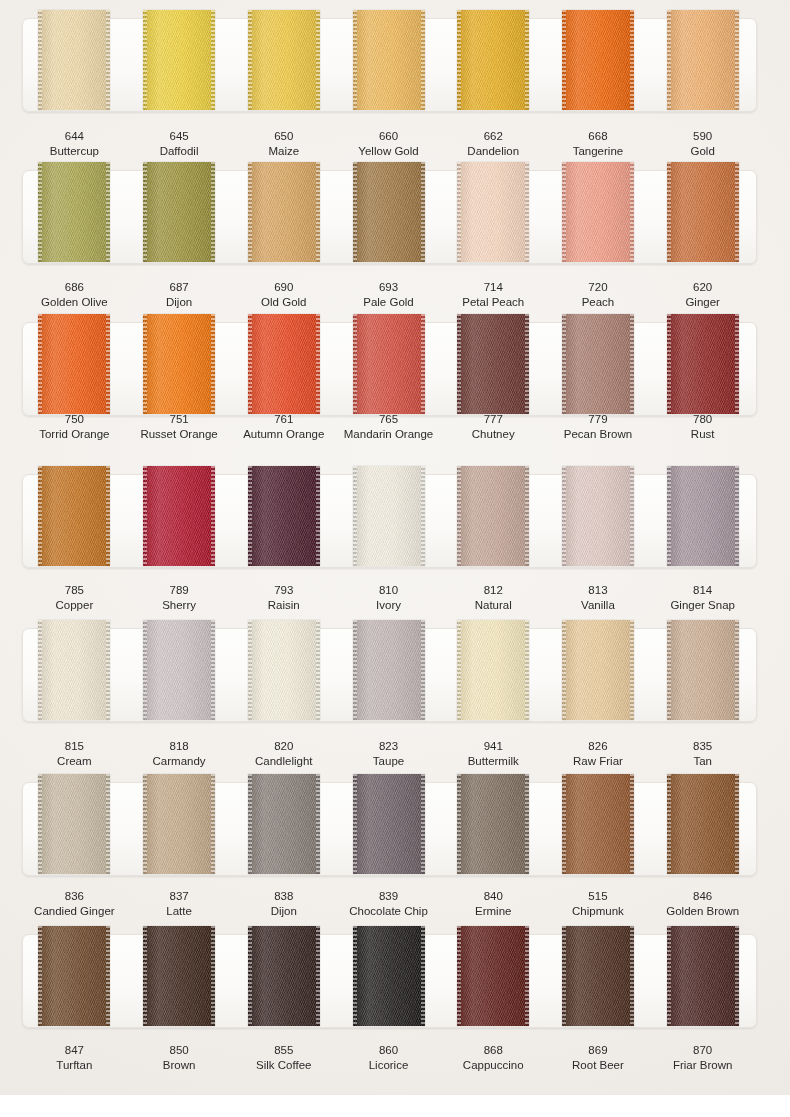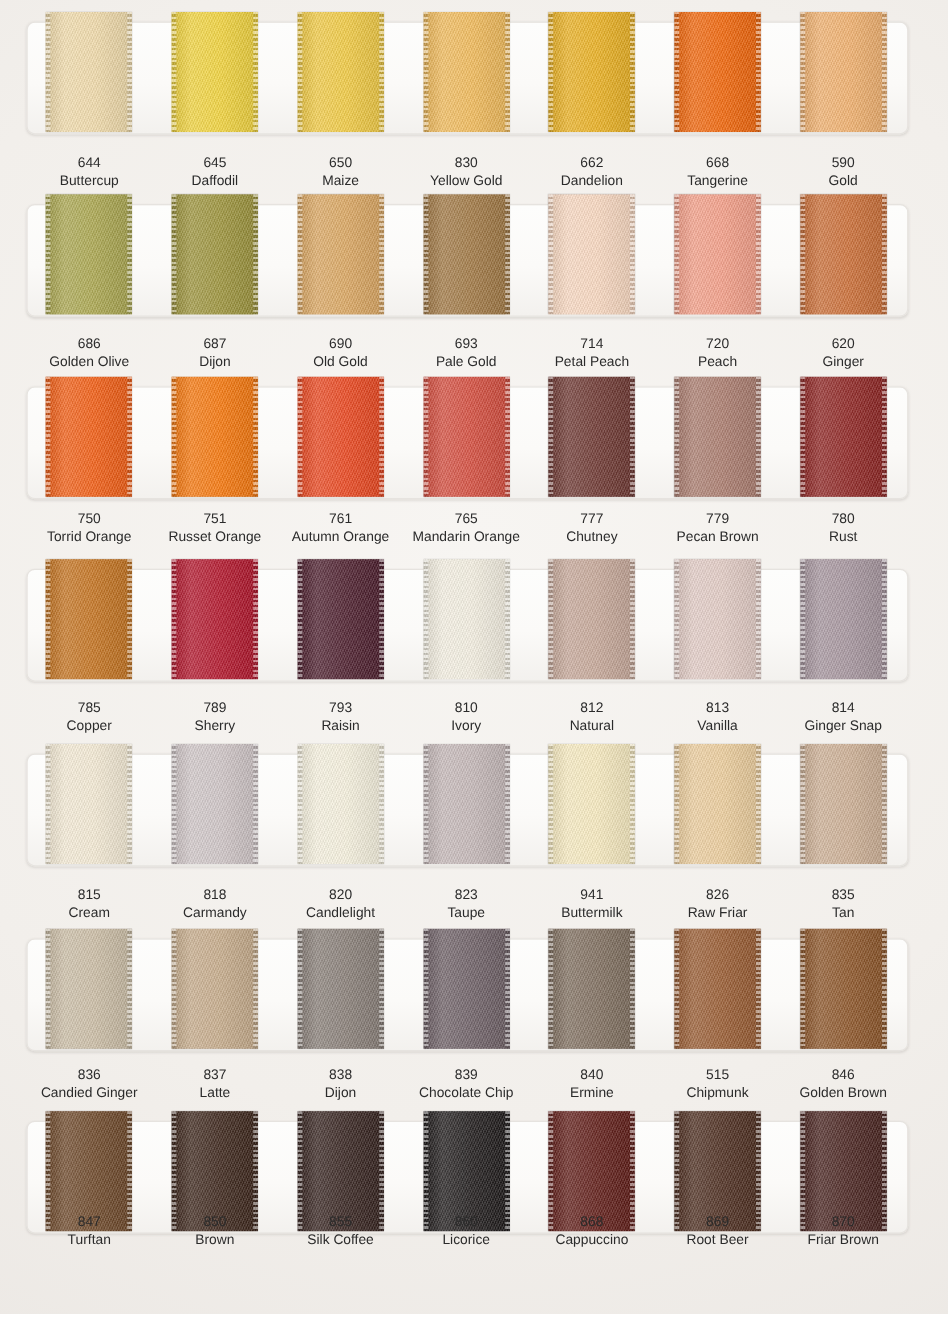--- a/index.html
+++ b/index.html
@@ -143,21 +143,21 @@
           </div>
           <div class="label">
             <span class="num">645</span>
             <span class="nm">Daffodil</span>
           </div>
           <div class="label">
             <span class="num">650</span>
             <span class="nm">Maize</span>
           </div>
           <div class="label">
-            <span class="num">830</span>
+            <span class="num">660</span>
             <span class="nm">Yellow Gold</span>
           </div>
           <div class="label">
             <span class="num">662</span>
             <span class="nm">Dandelion</span>
           </div>
           <div class="label">
             <span class="num">668</span>
             <span class="nm">Tangerine</span>
           </div>
@@ -297,21 +297,21 @@
             </div>
           </div>
           <div class="cell">
             <div class="ribbon" title="780 Rust" style="background: rgb(140, 33, 31);">
               <div class="face"></div>
               <div class="sel l"></div>
               <div class="sel r"></div>
             </div>
           </div>
         </div>
-        <div class="labels" style="top: 426px;">
+        <div class="labels" style="top: 412px;">
           <div class="label">
             <span class="num">750</span>
             <span class="nm">Torrid Orange</span>
           </div>
           <div class="label">
             <span class="num">751</span>
             <span class="nm">Russet Orange</span>
           </div>
           <div class="label">
             <span class="num">761</span>
@@ -633,21 +633,21 @@
             </div>
           </div>
           <div class="cell">
             <div class="ribbon" title="870 Friar Brown" style="background: rgb(70, 32, 28);">
               <div class="face"></div>
               <div class="sel l"></div>
               <div class="sel r"></div>
             </div>
           </div>
         </div>
-        <div class="labels" style="top: 1012px;">
+        <div class="labels" style="top: 1043px;">
           <div class="label">
             <span class="num">847</span>
             <span class="nm">Turftan</span>
           </div>
           <div class="label">
             <span class="num">850</span>
             <span class="nm">Brown</span>
           </div>
           <div class="label">
             <span class="num">855</span>

